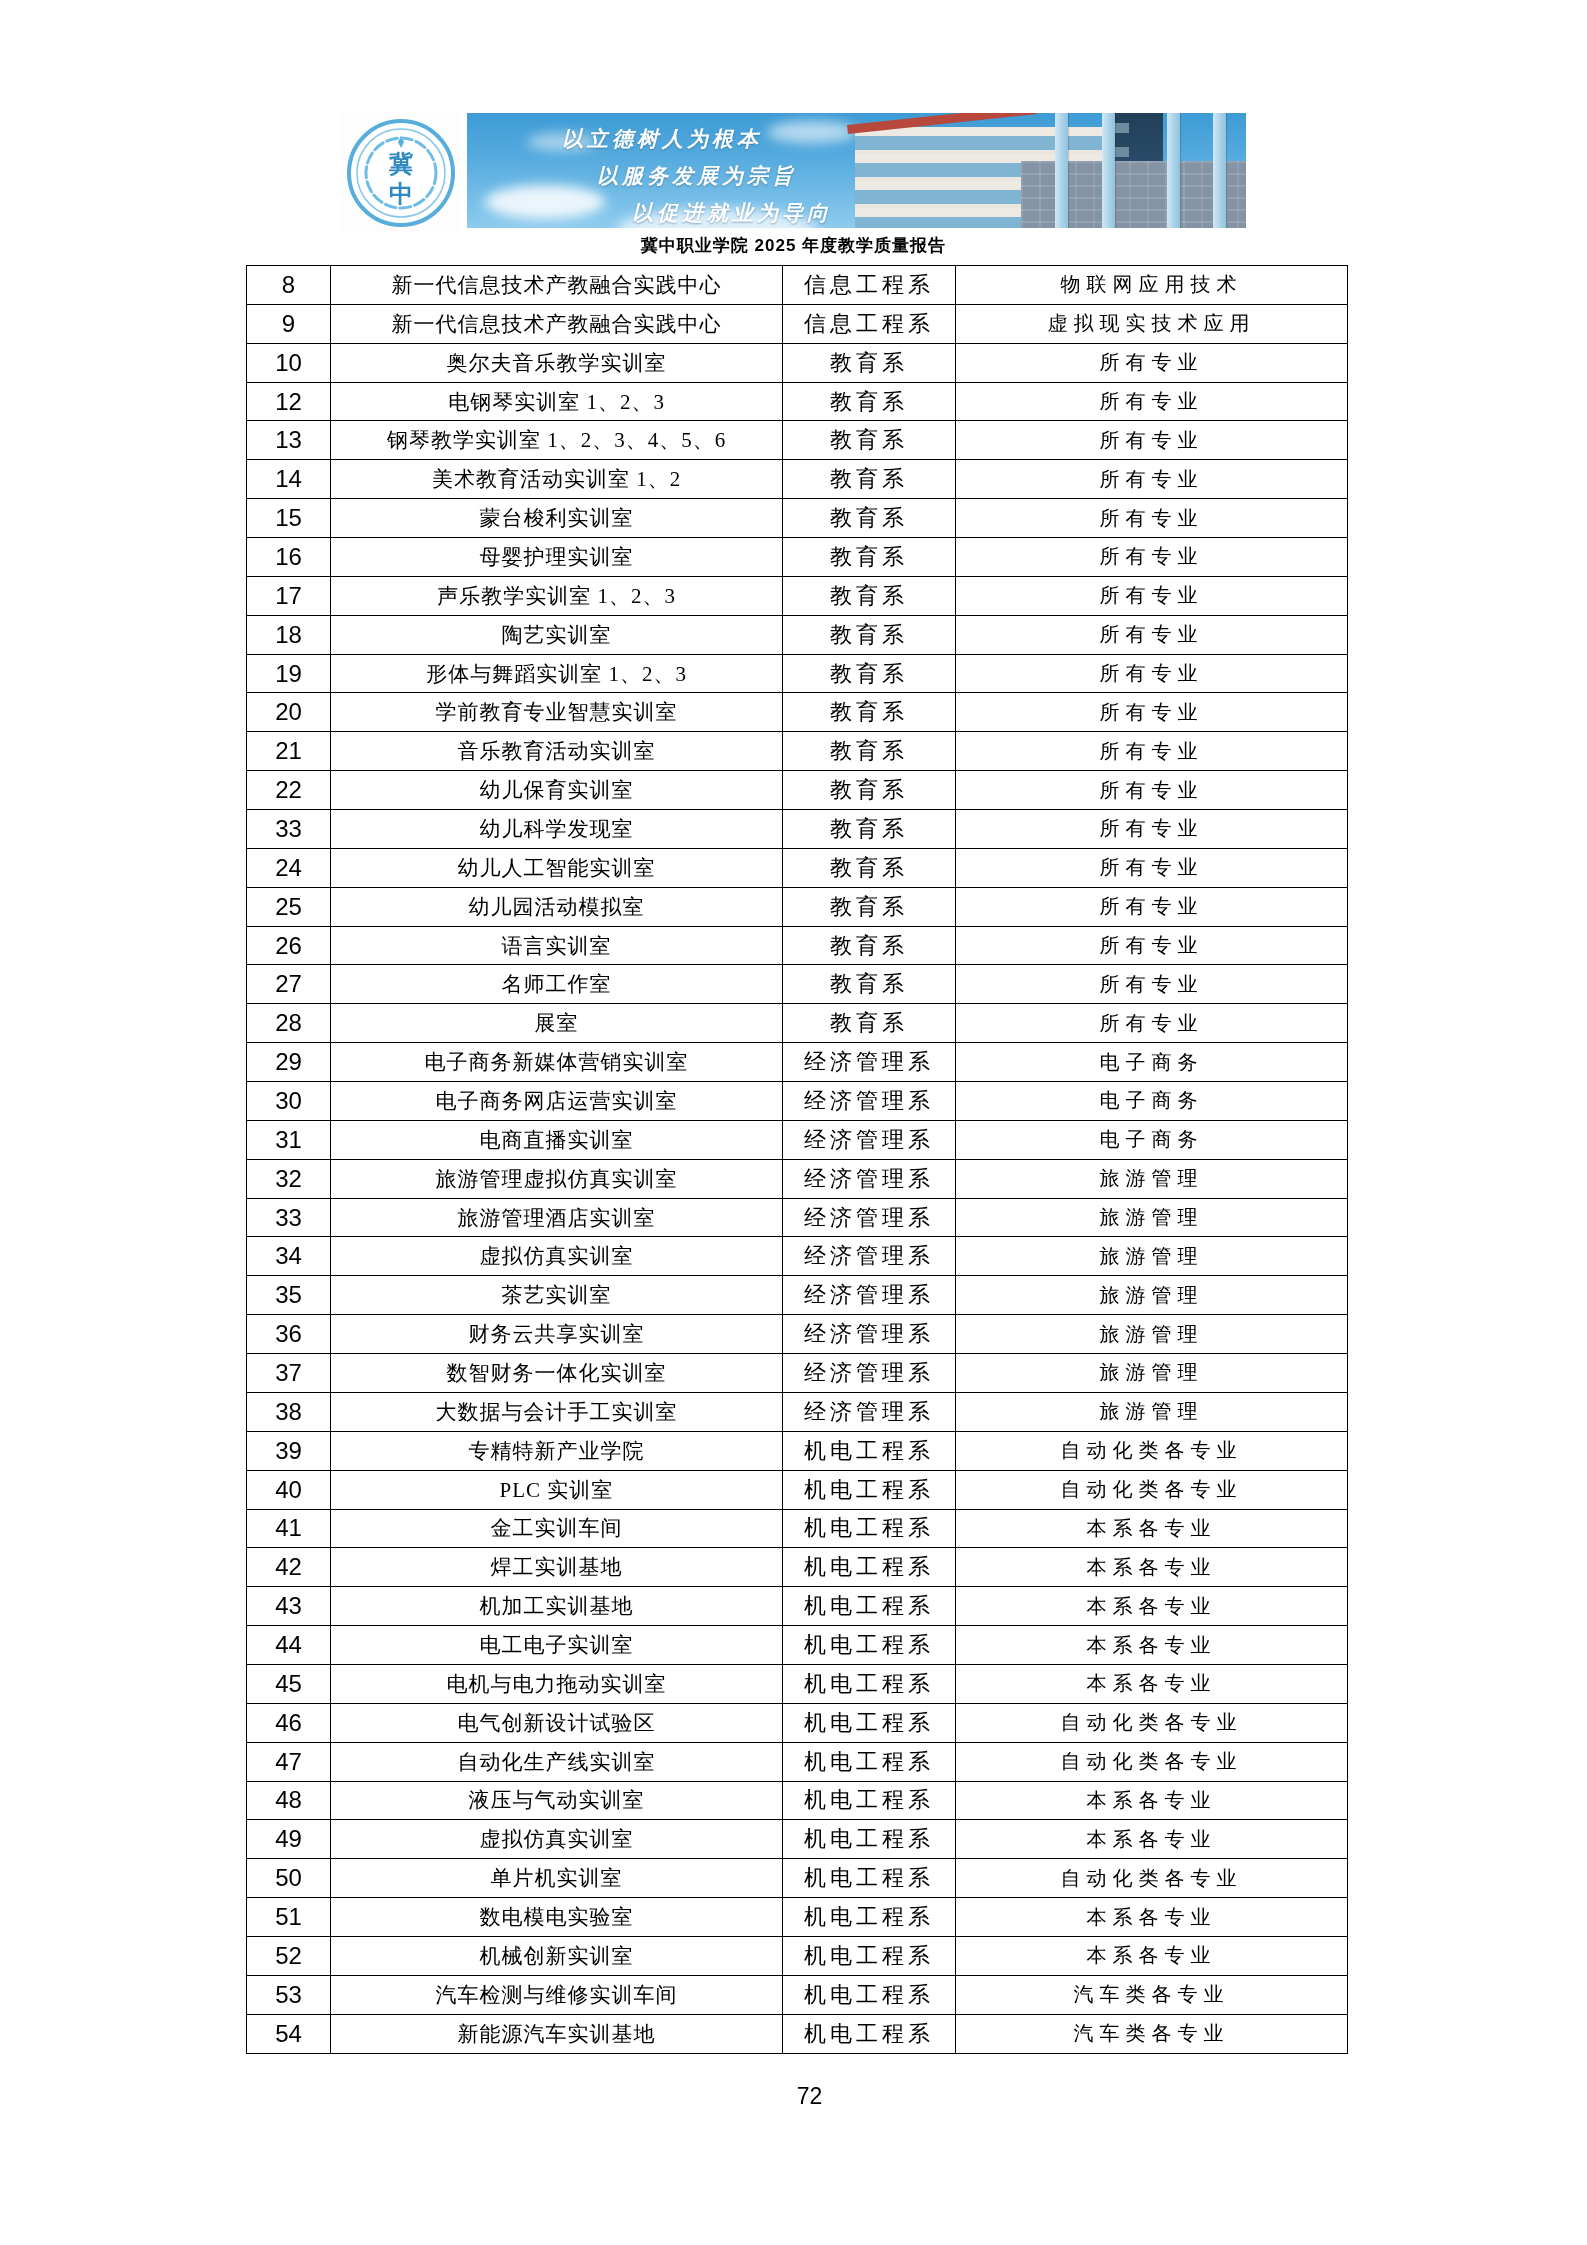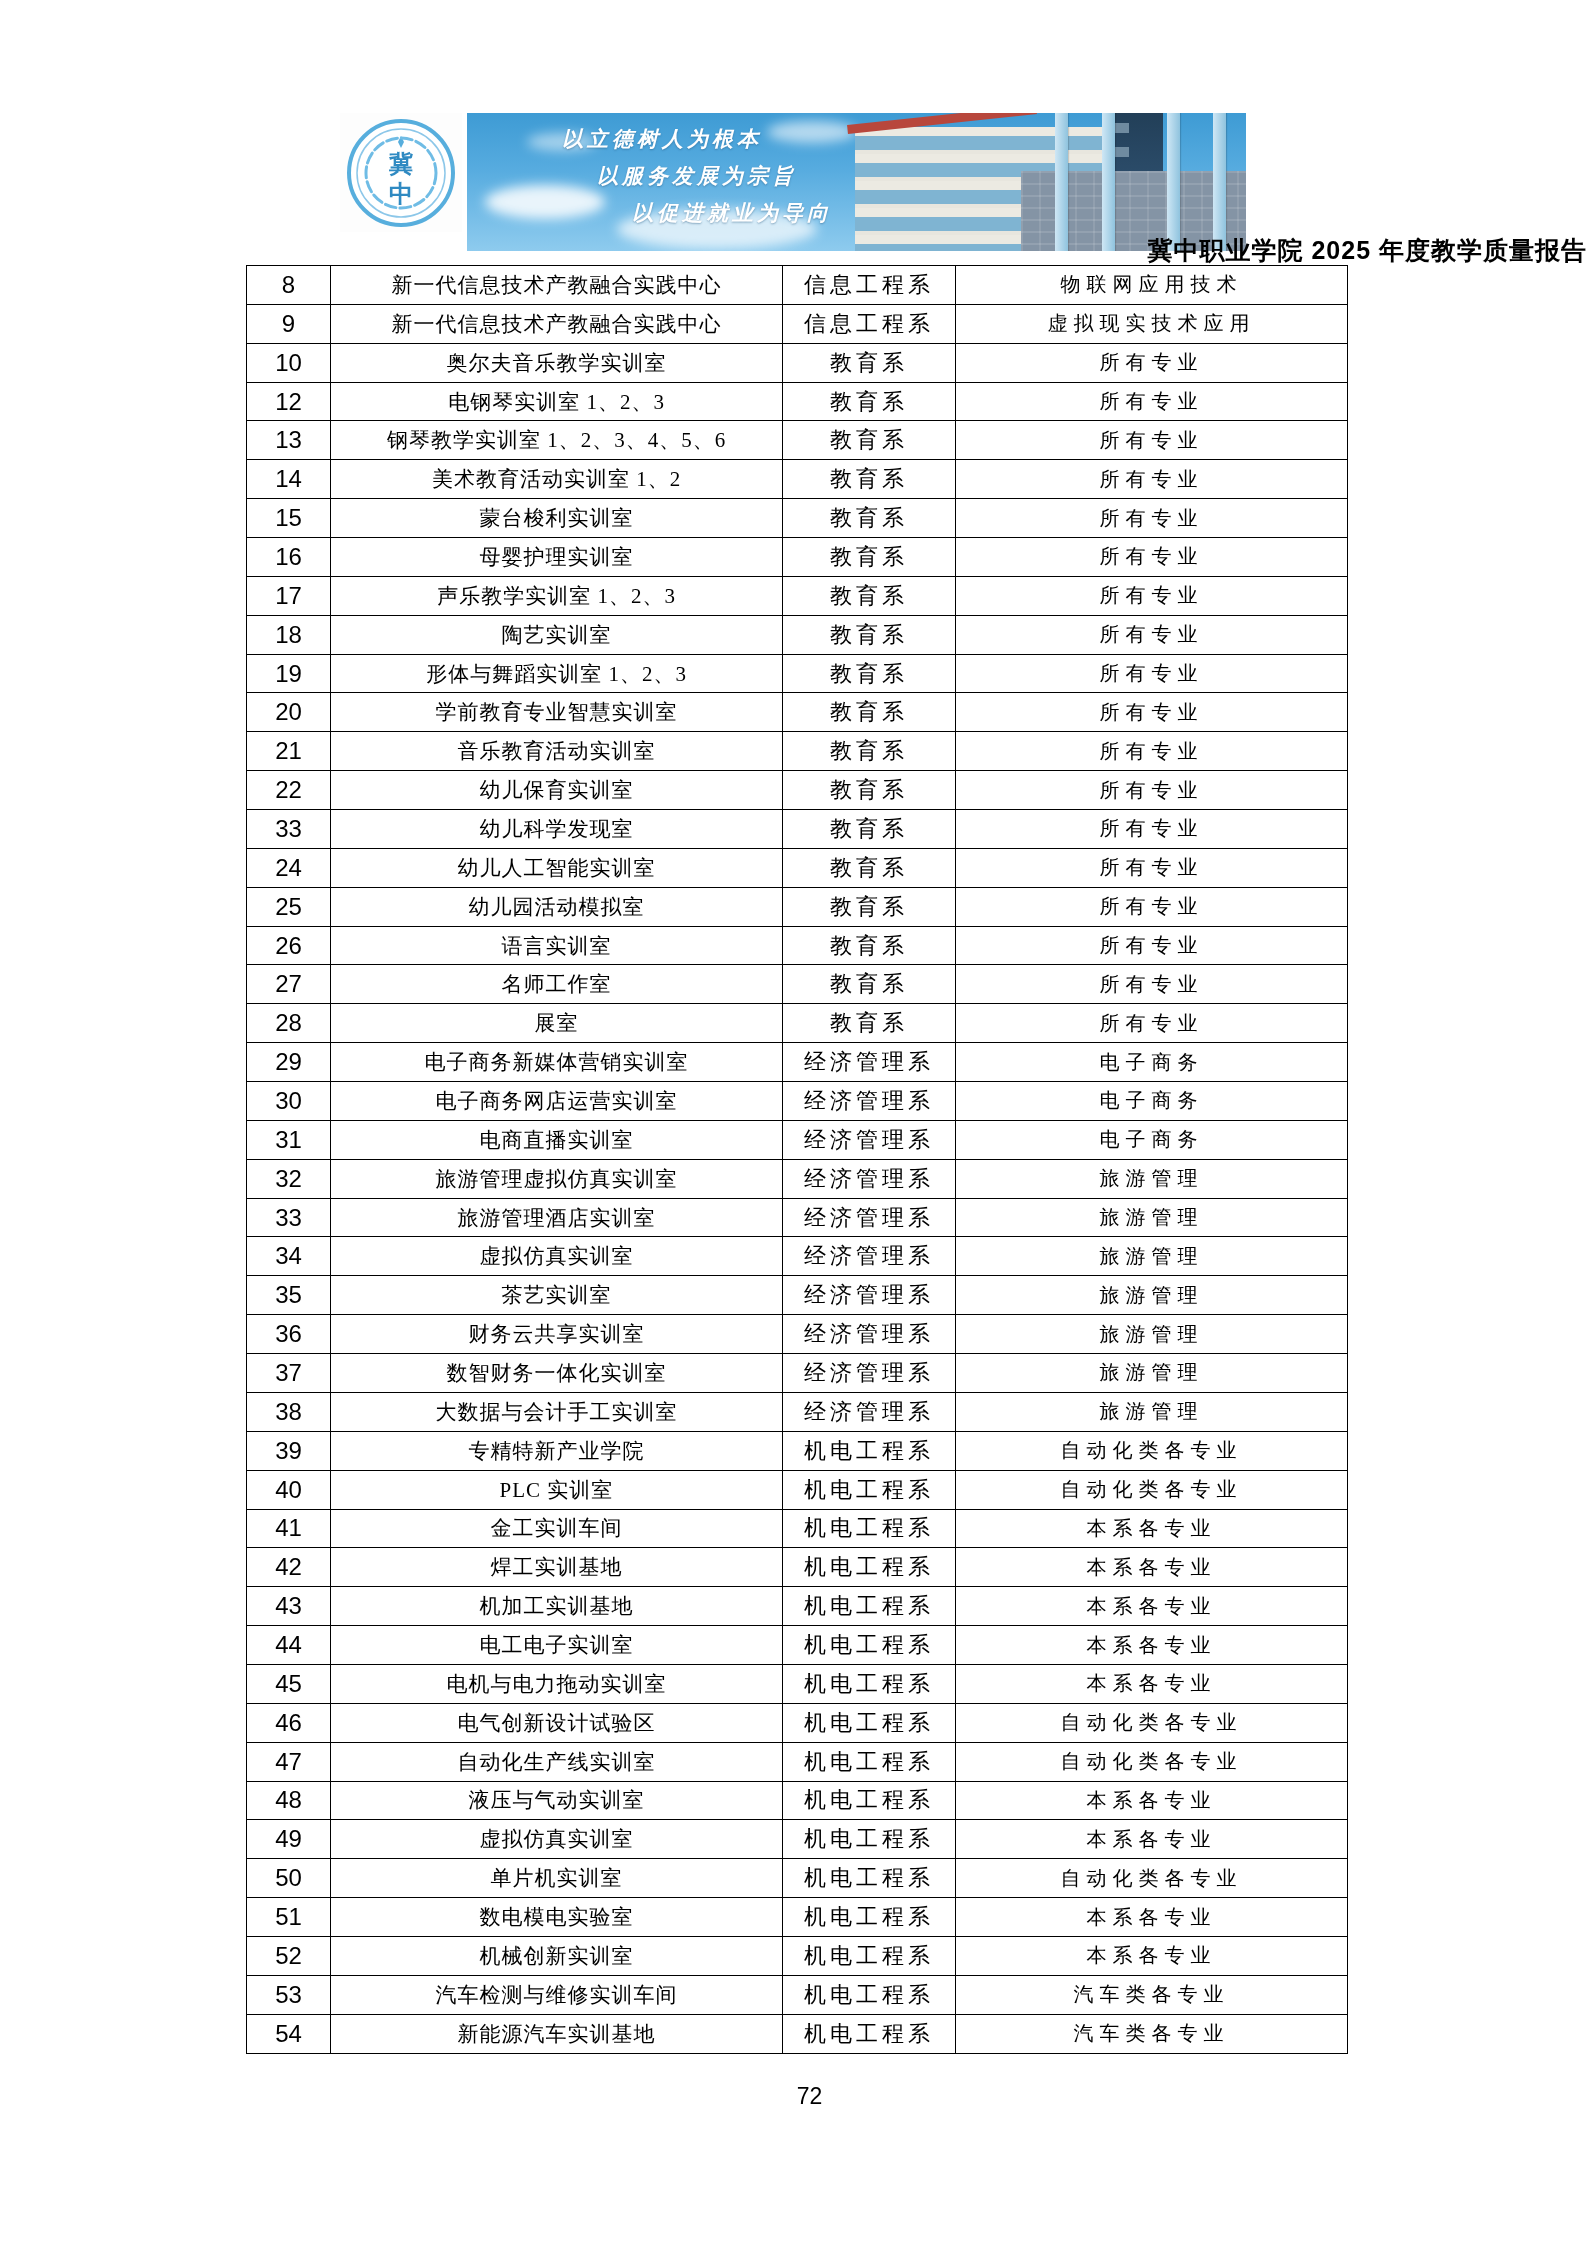--- a/index.html
+++ b/index.html
@@ -12,21 +12,21 @@
     color:#000;
     overflow:hidden;
   }
 
   
   .logo-box{
     position:absolute;left:340px;top:113px;width:122px;height:119px;
     background:#fdfdfd;display:flex;align-items:center;justify-content:center;
   }
   .banner{
-    position:absolute;left:467px;top:113px;width:779px;height:138px;
+    position:absolute;left:467px;top:113px;width:779px;height:115px;
     background:linear-gradient(180deg,#3e9bd4 0%,#56abdf 40%,#8ecbee 100%);
     overflow:hidden;
   }
   .cloud{position:absolute;background:#fff;border-radius:50%;filter:blur(6px);opacity:.85;}
   .cloud.c1{left:18px;top:72px;width:120px;height:34px;}
   .cloud.c2{left:150px;top:96px;width:200px;height:40px;opacity:.7;}
   .cloud.c3{left:300px;top:8px;width:90px;height:22px;opacity:.6;}
   .cloud.c4{left:60px;top:20px;width:70px;height:18px;opacity:.5;}
 
   .motto{
@@ -71,23 +71,23 @@
     position:absolute;top:0;bottom:0;width:13px;
     background:linear-gradient(90deg,#cfe7f5,#8fc3de);
     box-shadow:1px 0 1px rgba(0,0,0,.15);
   }
   .pillar.p1{left:200px;} .pillar.p2{left:247px;}
   .pillar.p3{left:312px;} .pillar.p4{left:358px;}
 
   
   .page-title{
     position:absolute;left:0;top:234px;width:100%;
-    text-align:right;
+    text-align:center;
     font-family:"Liberation Sans","DejaVu Sans",sans-serif;
-    font-size:25px;font-weight:bold;letter-spacing:1px;
+    font-size:17px;font-weight:bold;letter-spacing:1px;
   }
 
   
   .table-wrap{position:absolute;left:246px;top:265px;width:1101px;}
   table{border-collapse:collapse;width:100%;table-layout:fixed;}
   td{
     border:1.5px solid #000;
     height:37.87px;
     text-align:center;vertical-align:middle;
     padding:0;overflow:hidden;white-space:nowrap;

